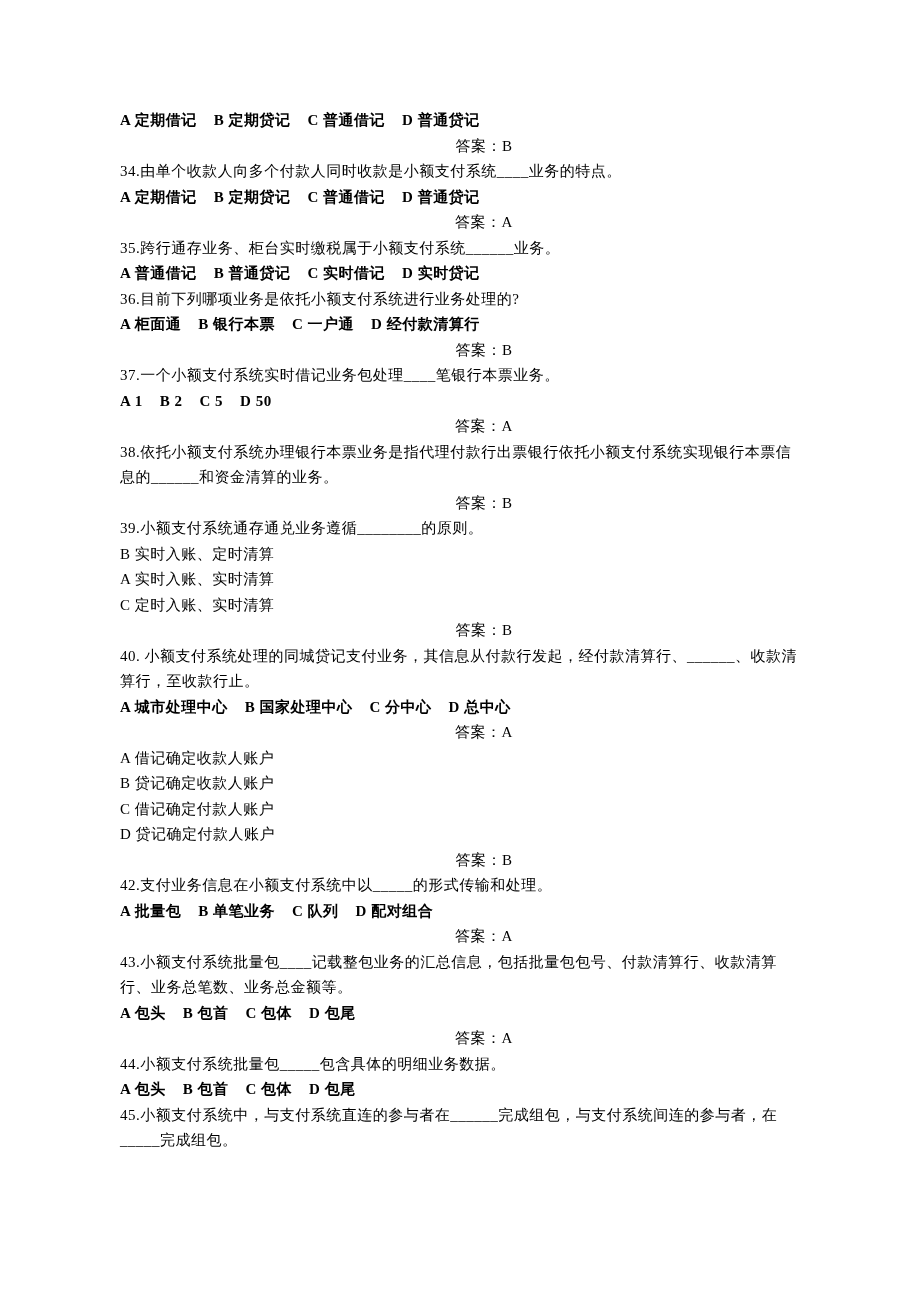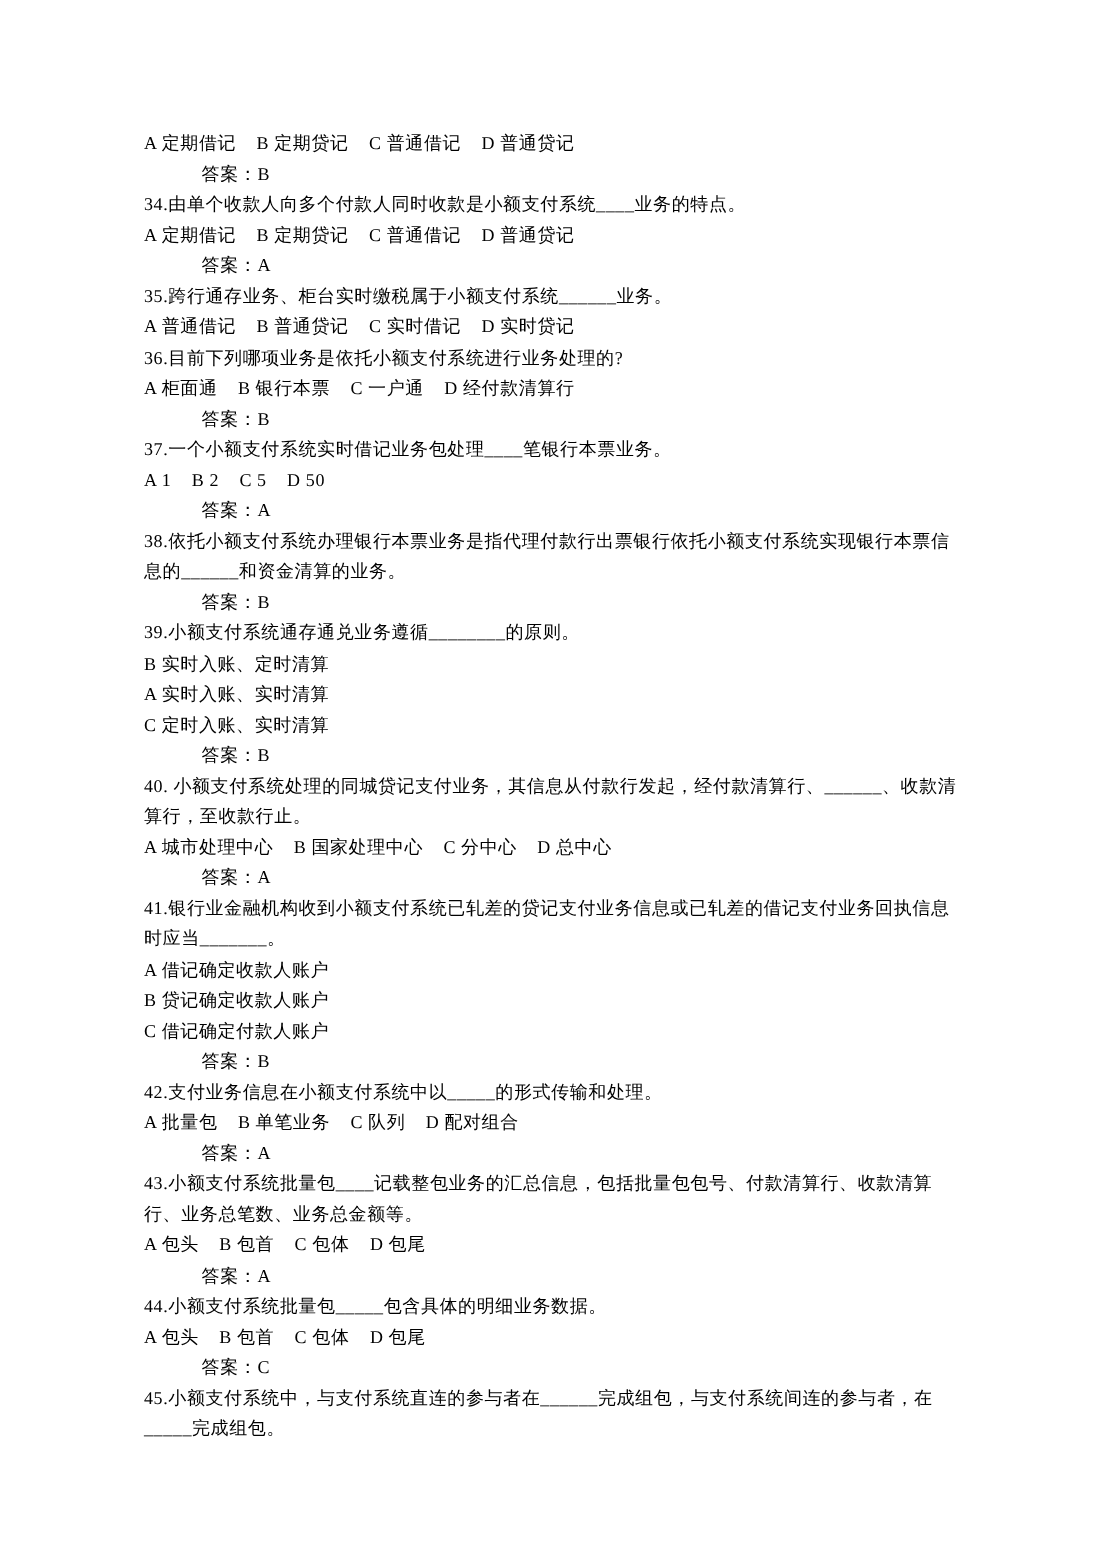--- a/index.html
+++ b/index.html
@@ -16,23 +16,25 @@
     margin: 0 auto;
     padding: 108px 120px 60px 120px;
     box-sizing: border-box;
     position: relative;
   }
   .content {
     letter-spacing: 0.5px;
   }
   .q-options {
     white-space: pre;
+    font-weight: bold;
   }
   .answer {
     padding-left: 48px;
+    text-align: center;
   }
   .q-text {
   }
   .opt-line {
   }
 </style>
 </head>
 <body>
 
 <div class="page">
@@ -62,35 +64,34 @@
     <div class="q-text">39.小额支付系统通存通兑业务遵循________的原则。</div>
     <div class="opt-line">B 实时入账、定时清算</div>
     <div class="opt-line">A 实时入账、实时清算</div>
     <div class="opt-line">C 定时入账、实时清算</div>
     <div class="answer">答案：B</div>
 
     <div class="q-text">40. 小额支付系统处理的同城贷记支付业务，其信息从付款行发起，经付款清算行、______、收款清算行，至收款行止。</div>
     <div class="q-options">A 城市处理中心    B 国家处理中心    C 分中心    D 总中心</div>
     <div class="answer">答案：A</div>
 
-    <div class="q-text">41.银行业金融机构收到小额支付系统已轧差的贷记支付业务信息或已轧差的借记支付业务回执信息时应当_______。</div>
     <div class="opt-line">A 借记确定收款人账户</div>
     <div class="opt-line">B 贷记确定收款人账户</div>
     <div class="opt-line">C 借记确定付款人账户</div>
+    <div class="opt-line">D 贷记确定付款人账户</div>
     <div class="answer">答案：B</div>
 
     <div class="q-text">42.支付业务信息在小额支付系统中以_____的形式传输和处理。</div>
     <div class="q-options">A 批量包    B 单笔业务    C 队列    D 配对组合</div>
     <div class="answer">答案：A</div>
 
     <div class="q-text">43.小额支付系统批量包____记载整包业务的汇总信息，包括批量包包号、付款清算行、收款清算行、业务总笔数、业务总金额等。</div>
     <div class="q-options">A 包头    B 包首    C 包体    D 包尾</div>
     <div class="answer">答案：A</div>
 
     <div class="q-text">44.小额支付系统批量包_____包含具体的明细业务数据。</div>
     <div class="q-options">A 包头    B 包首    C 包体    D 包尾</div>
-    <div class="answer">答案：C</div>
 
     <div class="q-text">45.小额支付系统中，与支付系统直连的参与者在______完成组包，与支付系统间连的参与者，在_____完成组包。</div>
 
   </div>
 
 </div>
 
 </body></html>

